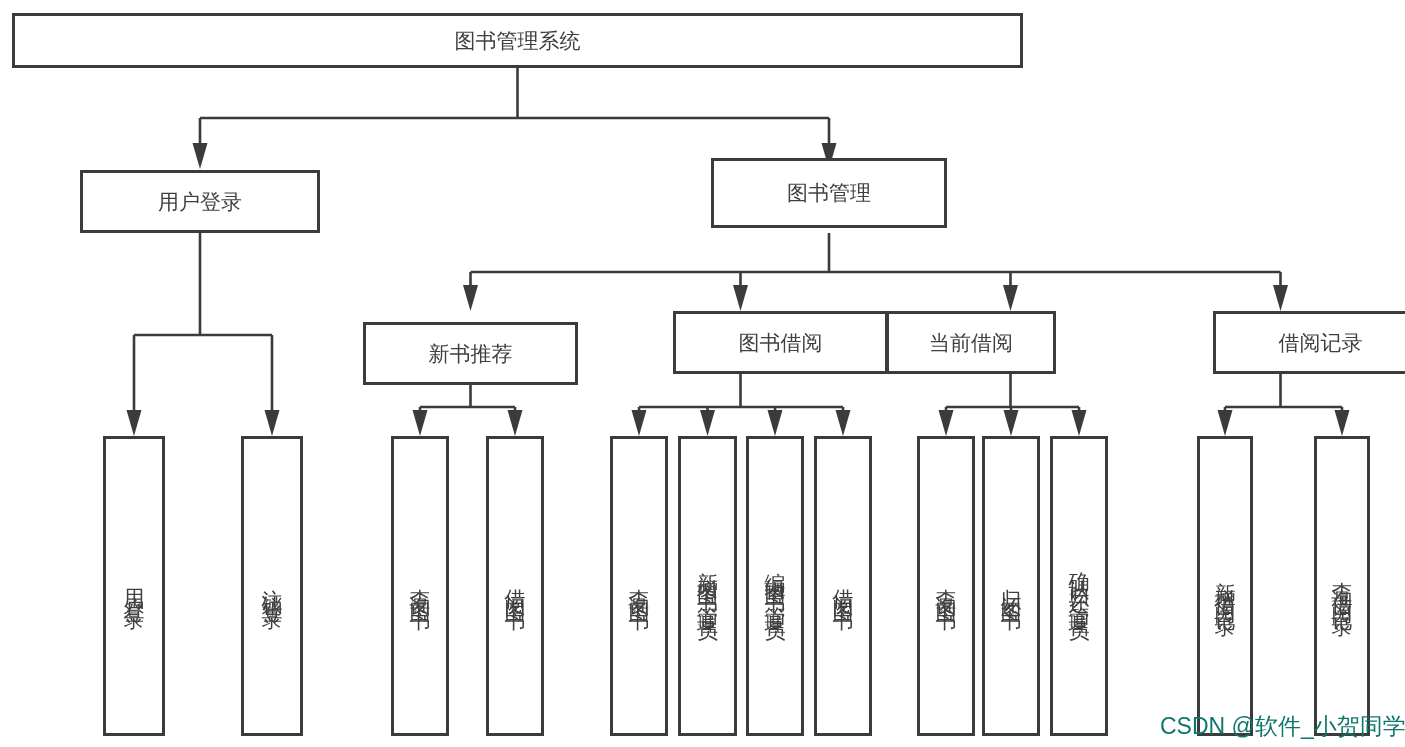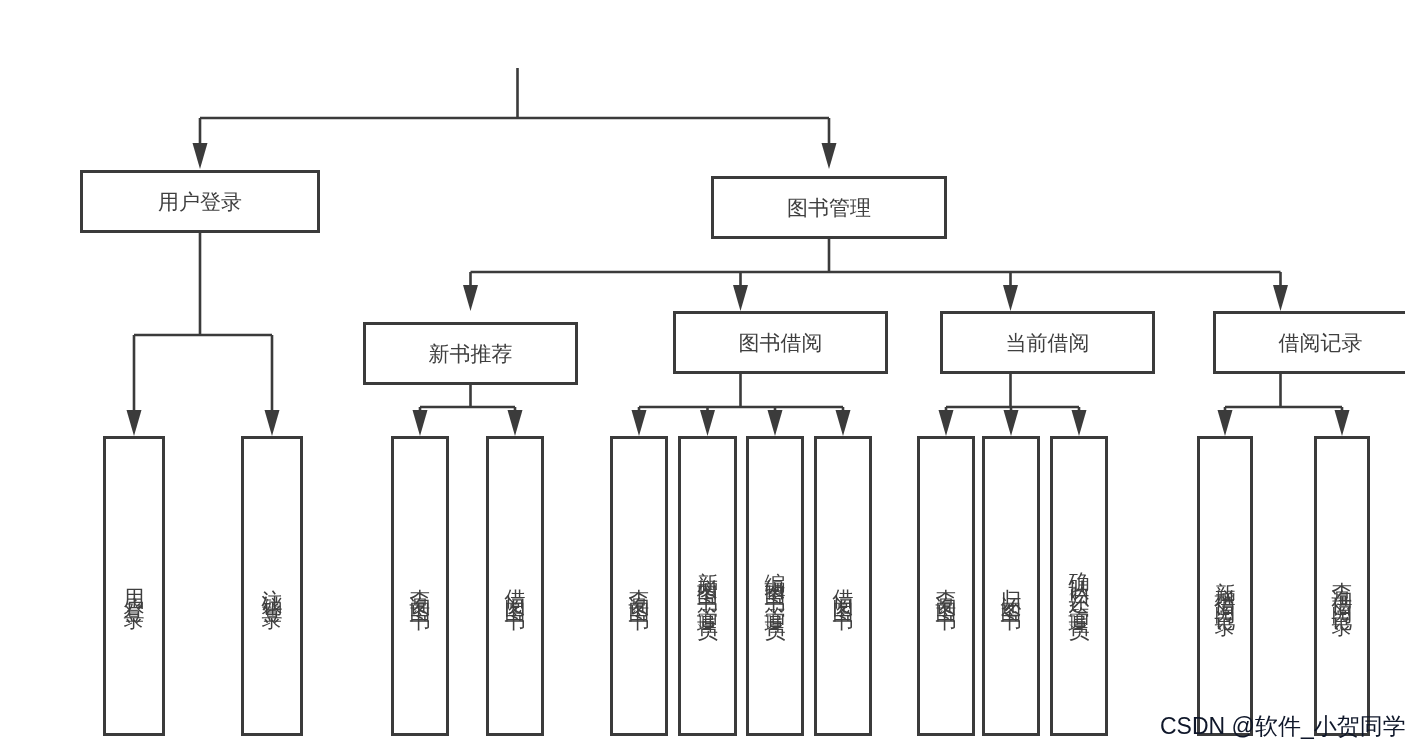--- a/index.html
+++ b/index.html
@@ -39,21 +39,21 @@
     text-orientation: mixed;
     letter-spacing: 7px;
     white-space: nowrap;
   }
   .watermark {
     position: absolute;
     left: 1160px;
     top: 711px;
     width: 245px;
     font-size: 23px;
-    color: #0f172a;
+    color: #0f766e;
     white-space: nowrap;
     z-index: 5;
   }
 </style>
 </head>
 <body>
 
 <div id="canvas">
 
   <svg id="connectors" viewBox="0 0 1405 747" xmlns="http://www.w3.org/2000/svg">
@@ -107,35 +107,38 @@
       <polygon points="775,436 767.5,410 782.5,410"></polygon>
       <polygon points="843,436 835.5,410 850.5,410"></polygon>
       <polygon points="946,436 938.5,410 953.5,410"></polygon>
       <polygon points="1011,436 1003.5,410 1018.5,410"></polygon>
       <polygon points="1079,436 1071.5,410 1086.5,410"></polygon>
       <polygon points="1225,436 1217.5,410 1232.5,410"></polygon>
       <polygon points="1342,436 1334.5,410 1349.5,410"></polygon>
     </g>
   </svg>
 
+  <div class="node" style="left:12px; top:13px; width:1011px; height:55px;">
+    <span>图书管理系统</span>
+  </div>
 
   <div class="node" style="left:80px; top:170px; width:240px; height:63px;">
     <span>用户登录</span>
   </div>
-  <div class="node" style="left:711px; top:176px; width:236px; height:63px;justify-content:center;">
+  <div class="node" style="left:711px; top:158px; width:236px; height:70px;justify-content:center;">
     <span>图书管理</span>
   </div>
 
   <div class="node" style="left:363px; top:322px; width:215px; height:63px;">
     <span>新书推荐</span>
   </div>
   <div class="node" style="left:633px; top:311px; width:215px; height:63px;margin-left:40px;">
     <span>图书借阅</span>
   </div>
-  <div class="node" style="left:940px; top:311px; width:215px; height:63px;">
+  <div class="node" style="left:886px; top:311px; width:170px; height:63px;">
     <span>当前借阅</span>
   </div>
   <div class="node" style="left:1213px; top:311px; width:215px; height:63px;">
     <span>借阅记录</span>
   </div>
 
   <div class="node" style="left:103px; top:436px; width:62px; height:300px;">
     <span class="vtext">用户登录</span>
   </div>
   <div class="node" style="left:241px; top:436px; width:62px; height:300px;">

